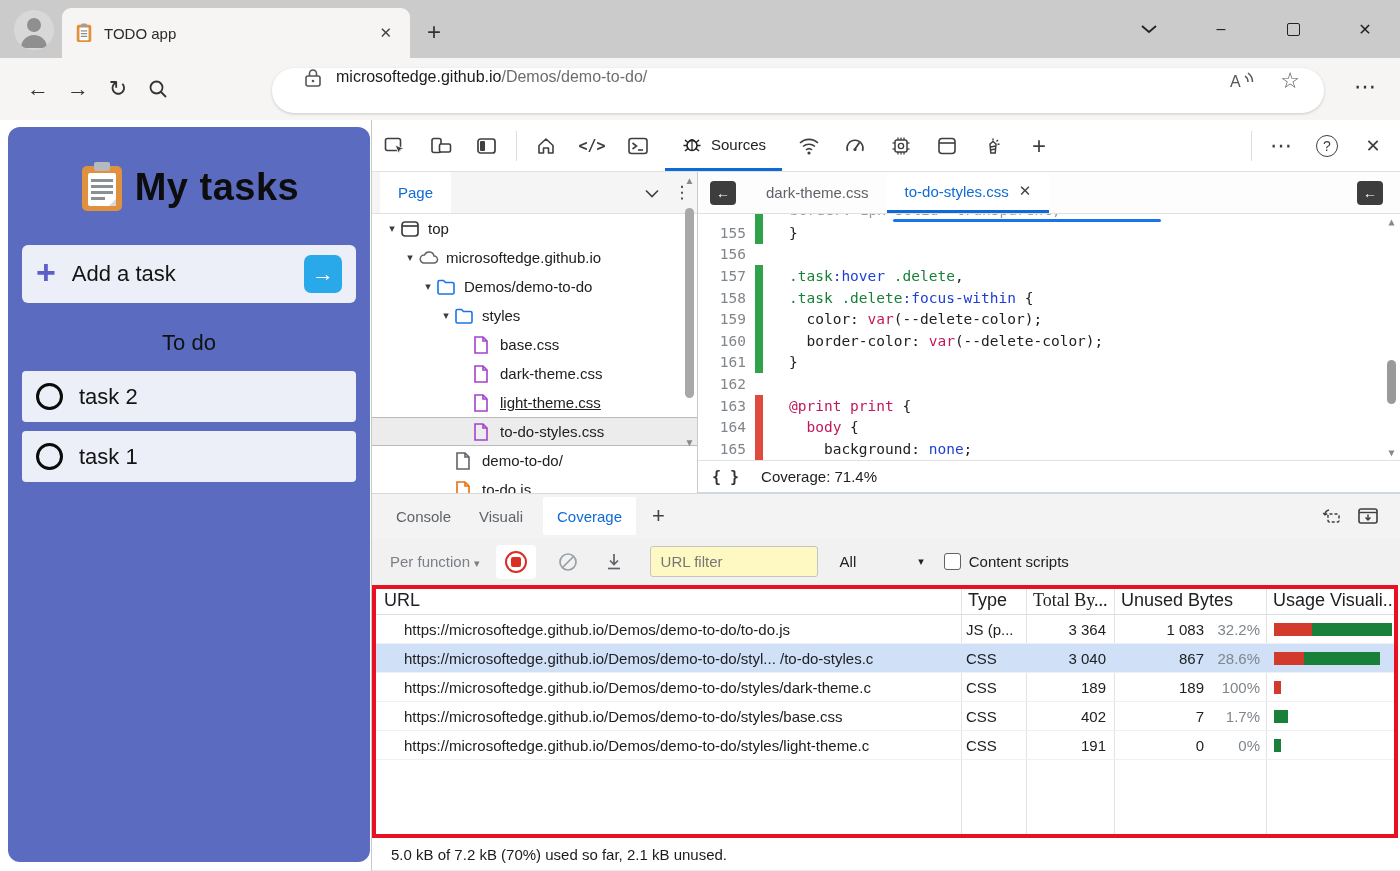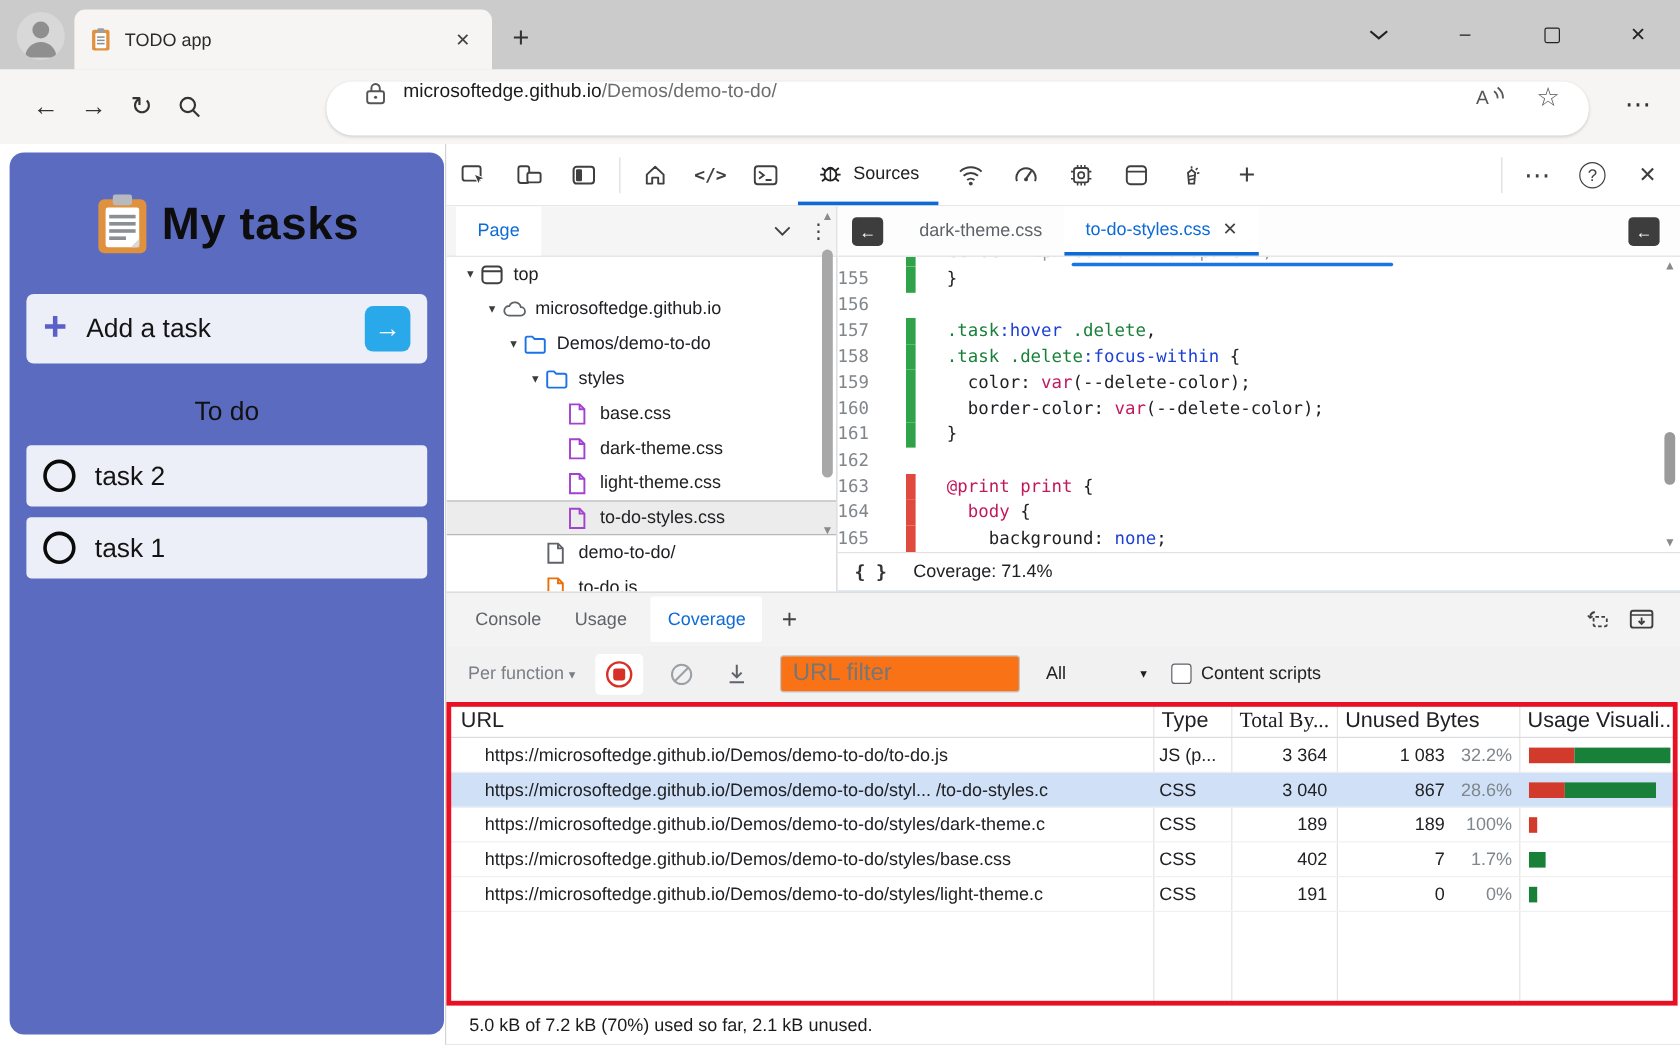--- a/index.html
+++ b/index.html
@@ -78,21 +78,21 @@
   .ed-tab { height:41px; display:flex; align-items:center; padding:0 18px; font-size:15px; color:#5f6368; }
   .ed-tab.active { background:#fff; color:#0e6bd6; border-bottom:3px solid #0e6bd6; gap:10px; }
   .ed-tab .x { color:#444; font-size:15px; }
   .ed-tabs .spacer { flex:1; }
   .code { position:relative; height:246px; overflow:hidden; font-family:"DejaVu Sans Mono", monospace; font-size:14.5px; }
   .partial-strip { height:8px; overflow:hidden; position:relative; }
   .partial-text { position:absolute; left:92px; top:-12px; color:#9a9a9a; white-space:pre; }
   .partial-underline { position:absolute; left:195px; top:5px; width:268px; height:3px; background:#1a73e8; border-radius:2px; }
   .partial-gutterbar { position:absolute; left:57px; top:0; width:8px; height:8px; background:#2fa24a; }
   .code-line { height:21.6px; display:flex; align-items:center; }
-  .lnum { width:48px; text-align:left; color:#80868b; flex:0 0 auto; }
+  .lnum { width:48px; text-align:right; color:#80868b; flex:0 0 auto; }
   .covbar { width:8px; height:100%; margin-left:9px; flex:0 0 auto; }
   .covbar.used { background:#2fa24a; } .covbar.unused { background:#e04a3e; }
   .ctext { margin-left:26px; white-space:pre; color:#202124; }
   .tok-sel{color:#188038} .tok-pse{color:#1d3fd4} .tok-var{color:#c2185b}
   .tok-at{color:#c2185b} .tok-kw{color:#1d3fd4} .tok-p{color:#202124}
   .ed-scroll { position:absolute; right:2px; top:0; width:15px; height:246px; }
   .ed-thumb { position:absolute; left:3px; top:146px; width:9px; height:44px; background:#9a9a9a; border-radius:5px; }
   .ed-status { height:33px; border-top:1px solid #e1e1e1; border-bottom:1px solid #ccd8ee; display:flex; align-items:center; font-size:15px; color:#202124; }
   .brace-ic { font-family:"DejaVu Sans Mono", monospace; font-weight:bold; margin:0 22px 0 14px; color:#333; }
 
@@ -104,21 +104,21 @@
   .drawer-tabs .spacer { flex:1; }
   .dric { width:36px; color:#3f3f3f; display:flex; justify-content:center; }
 
   .cov-toolbar { position:absolute; left:0; top:418px; width:100%; height:47px; background:#f1f1f1; display:flex; align-items:center; }
   .perfun { color:#7a7f85; font-size:15px; margin-left:18px; }
   .perfun .dd { font-size:11px; margin-left:4px; }
   .rec-tile { width:40px; height:34px; background:#fff; border-radius:4px; display:flex; align-items:center; justify-content:center; margin-left:16px; }
   .rec-outer { width:22px; height:22px; border:2px solid #d93025; border-radius:50%; display:flex; align-items:center; justify-content:center; }
   .rec-inner { width:10px; height:10px; background:#d93025; border-radius:2px; }
   .cov-ic { width:40px; display:flex; justify-content:center; color:#9aa0a6; }
-  .urlfilter { width:200px; height:31px; border:1px solid #c4c4c4; border-radius:3px; background:#f97316; font-size:20px; padding:0 10px; margin-left:16px; font-family:"Liberation Sans",sans-serif; color:#202124; }
+  .urlfilter { width:168px; height:31px; border:1px solid #c4c4c4; border-radius:3px; background:#fef9c3; font-size:15px; padding:0 10px; margin-left:16px; font-family:"Liberation Sans",sans-serif; color:#202124; }
   .urlfilter::placeholder { color:#767676; }
   .all-dd { font-size:15px; color:#202124; margin-left:22px; }
   .all-arrow { font-size:11px; color:#202124; margin-left:62px; }
   .cbx { width:17px; height:17px; border:1.6px solid #5f6368; border-radius:3px; margin-left:20px; background:#fff; }
   .cbx-label { font-size:15px; color:#202124; margin-left:8px; }
 
   
   .cov-table { position:absolute; left:0; top:465px; width:1026px; height:253px; background:#fff; }
   .red-box { position:absolute; left:0; top:0; width:1026px; height:253px; border:4px solid #e81123; pointer-events:none; z-index:10; }
   .colsep { position:absolute; top:0; width:1px; height:253px; background:#e3e3e3; }
@@ -399,21 +399,21 @@
             <span>base.css</span>
           </div>
           <div class="tree-row" style="padding-left: 84px;">
             <span style="width: 16px; flex: 0 0 auto;"></span>
             <span class="tree-ic"><svg width="18" height="20" viewBox="0 0 18 20">
                 <path d="M3 2 h8 l4 4 v12 h-12 z" fill="none" stroke="#a242ce" stroke-width="1.6"></path>
                 <path d="M11 2 v4 h4" fill="none" stroke="#a242ce" stroke-width="1.6"></path>
               </svg></span>
             <span>dark-theme.css</span>
           </div>
-          <div class="tree-row" style="padding-left: 84px;">
+          <div class="tree-row" style="padding-left: 84px; text-decoration: underline;">
             <span style="width: 16px; flex: 0 0 auto;"></span>
             <span class="tree-ic"><svg width="18" height="20" viewBox="0 0 18 20">
                 <path d="M3 2 h8 l4 4 v12 h-12 z" fill="none" stroke="#a242ce" stroke-width="1.6"></path>
                 <path d="M11 2 v4 h4" fill="none" stroke="#a242ce" stroke-width="1.6"></path>
               </svg></span>
             <span>light-theme.css</span>
           </div>
           <div class="tree-row selected" style="padding-left: 84px;">
             <span style="width: 16px; flex: 0 0 auto;"></span>
             <span class="tree-ic"><svg width="18" height="20" viewBox="0 0 18 20">
@@ -527,21 +527,21 @@
         </div>
       </div>
       <div class="ed-status">
         <span class="brace-ic">{ }</span>
         <span>Coverage: 71.4%</span>
       </div>
     </div>
 
     <div class="drawer-tabs">
       <span class="dtab" style="margin-left:10px;">Console</span>
-      <span class="dtab">Usage</span>
+      <span class="dtab">Visuali</span>
       <span class="dtab active">Coverage</span>
       <span class="dtab-plus">+</span>
       <span class="spacer"></span>
       <span class="dric">
         <svg width="22" height="20" viewBox="0 0 22 20">
             <path d="M4 9 a5 5 0 0 1 4 -5" fill="none" stroke="#3f3f3f" stroke-width="1.5"></path>
             <path d="M4 9 l-1.8 -2 M4 9 l2.2 -1.4" fill="none" stroke="#3f3f3f" stroke-width="1.3"></path>
             <rect x="7" y="8" width="11" height="8" rx="1.5" fill="none" stroke="#3f3f3f" stroke-width="1.5" stroke-dasharray="3 2"></rect>
           </svg>
       </span>

